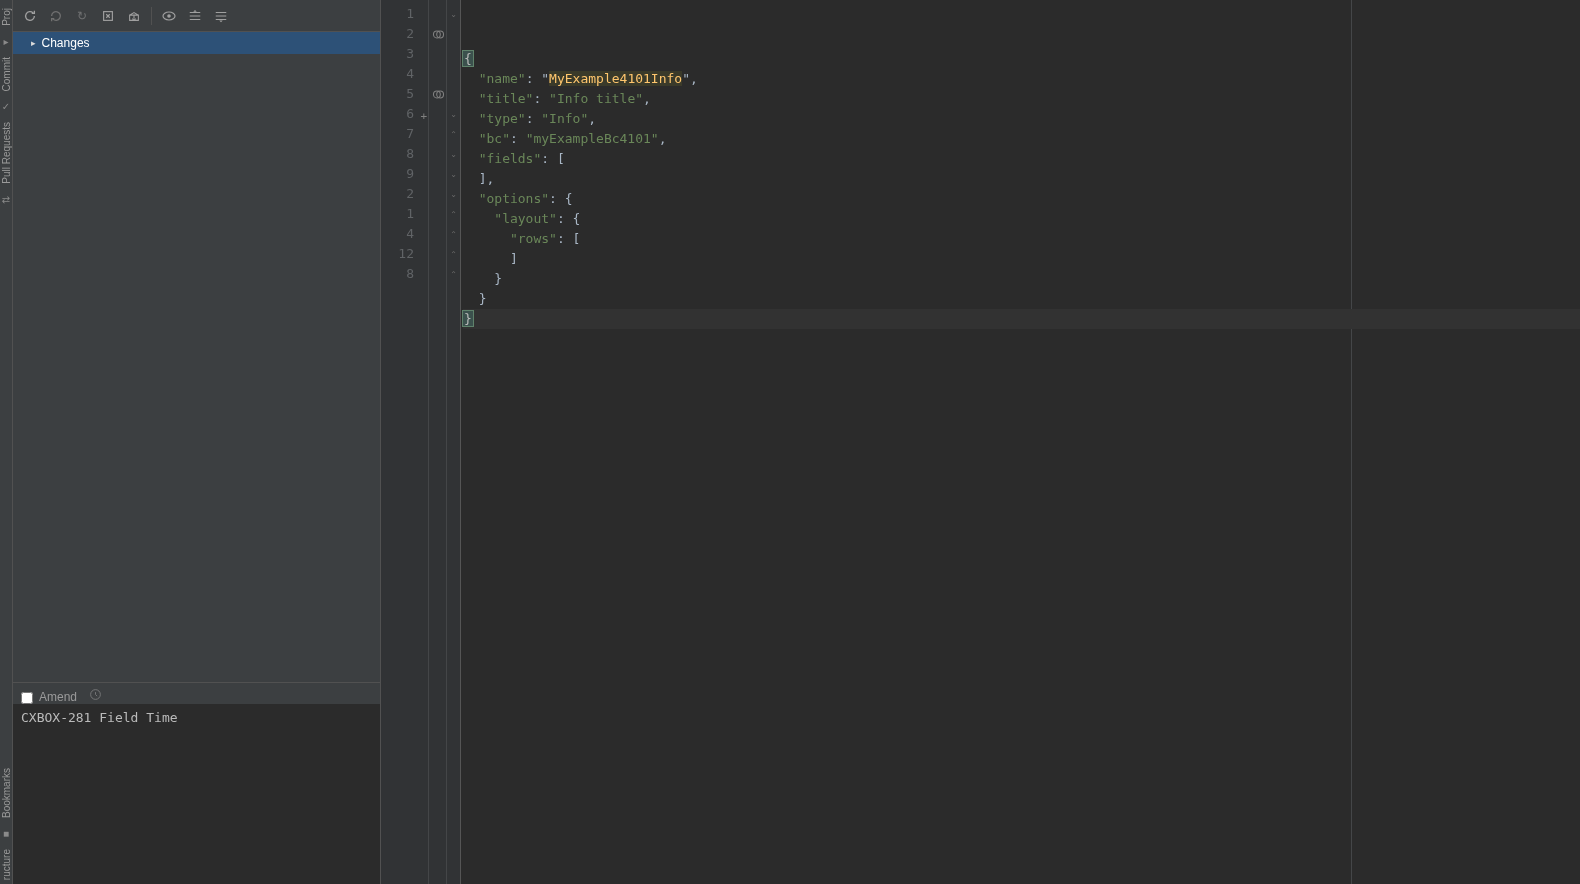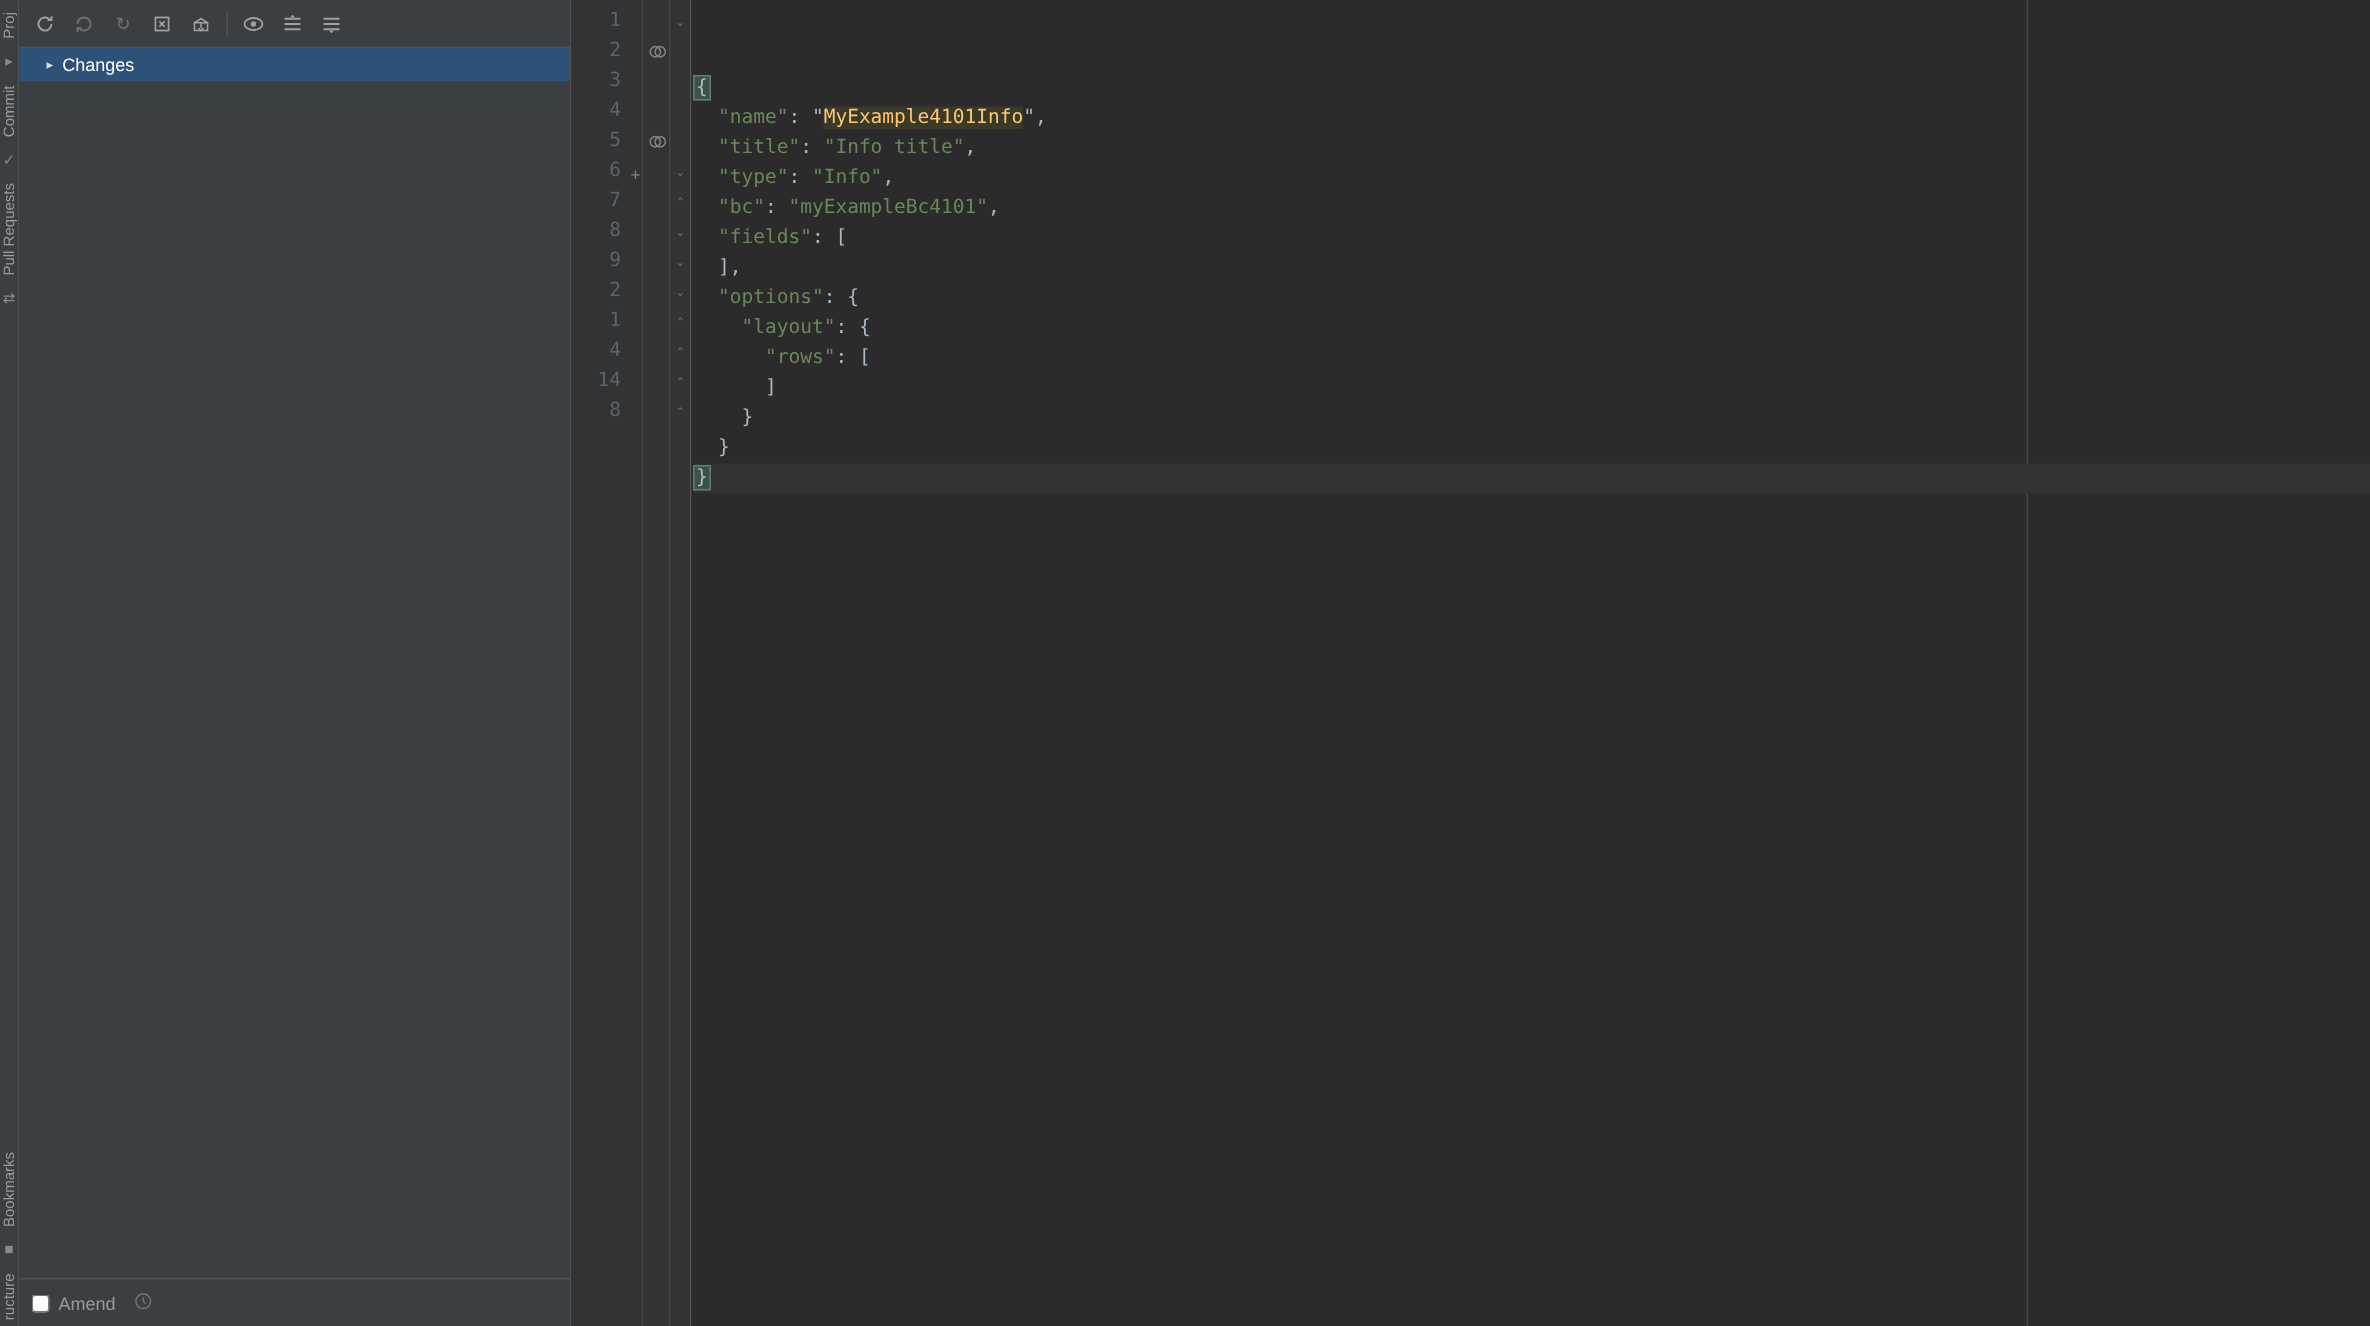--- a/index.html
+++ b/index.html
@@ -91,23 +91,23 @@
     background: #2d5177;
     color: #ffffff;
     font-size: 12px;
   }
   .changes-row .arrow {
     margin-right: 6px;
     font-size: 9px;
     color: #dcdcdc;
   }
   .amend-row {
-    height: 32px;
-    display: flex;
-    align-items: center;
+    height: 22px;
+    display: flex;
+    align-items: flex-end;
     padding: 0 8px;
     gap: 6px;
     border-top: 1px solid #515151;
     background: #3c3f41;
     color: #9a9a9a;
   }
   .amend-row input[type="checkbox"] {
     width: 12px;
     height: 12px;
     accent-color: #6b6b6b;
@@ -301,39 +301,40 @@
       <input type="checkbox" style="">
       <span>Amend</span>
       <span style="margin-left:6px;opacity:.6">
         <svg width="13" height="13" viewBox="0 0 16 16">
             <circle cx="8" cy="8" r="6" fill="none" stroke="#9a9a9a" stroke-width="1.2"></circle>
             <path d="M8 5 v3 l2 2" stroke="#9a9a9a" stroke-width="1.2" fill="none"></path>
           </svg>
       </span>
     </div>
 
+    <textarea class="commit-msg" style="">CXBOX-281 Field Time</textarea>
   </div>
 
   <div class="editor-area">
     <div class="editor-body">
 
       <div class="gutter" id="gutter">
           <div class="gutter-line">1</div>
           <div class="gutter-line">2</div>
           <div class="gutter-line">3</div>
           <div class="gutter-line">4</div>
           <div class="gutter-line">5</div>
           <div class="gutter-line">6<span class="add-icon">+</span></div>
           <div class="gutter-line">7</div>
           <div class="gutter-line">8</div>
           <div class="gutter-line">9</div>
           <div class="gutter-line">2</div>
           <div class="gutter-line">1</div>
           <div class="gutter-line">4</div>
-          <div class="gutter-line">14</div>
+          <div class="gutter-line">12</div>
           <div class="gutter-line">8</div>
         </div>
       <div class="gutter-anno" id="anno">
           <div style="height: 20px; position: relative;"></div>
           <div style="height: 20px; position: relative;">
             <span class="anno-icon" style="top:3px">
               <svg width="13" height="13" viewBox="0 0 16 16">
                 <circle cx="6" cy="8" r="4.2" fill="none" stroke="#808080" stroke-width="1.3"></circle>
                 <circle cx="10" cy="8" r="4.2" fill="none" stroke="#808080" stroke-width="1.3"></circle>
               </svg>

